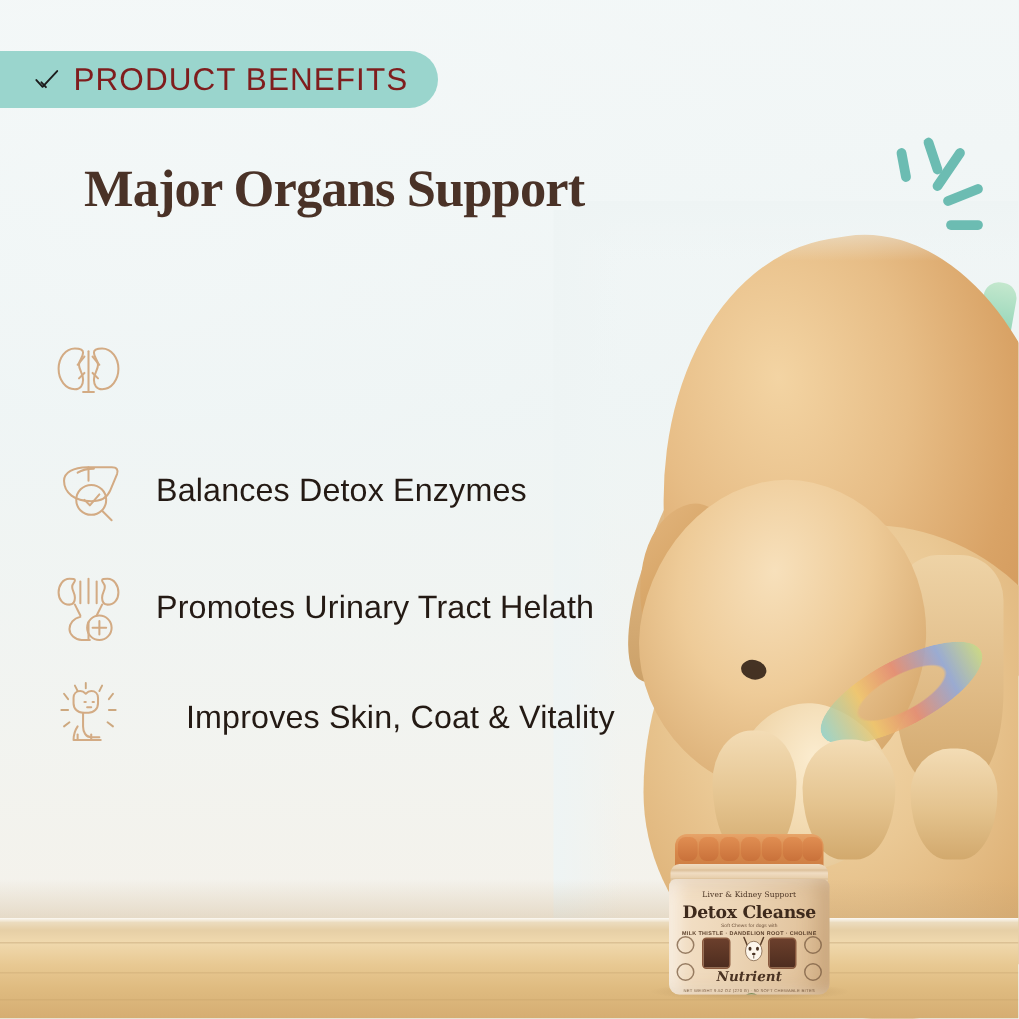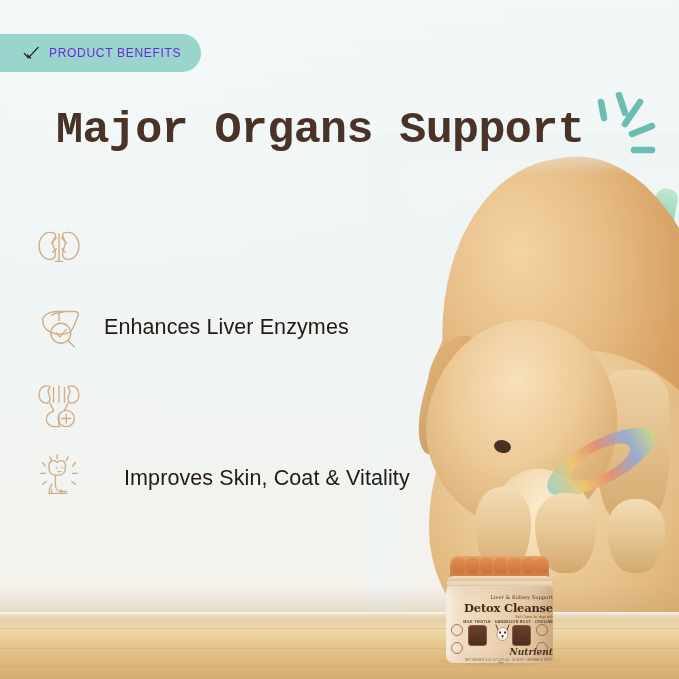--- a/index.html
+++ b/index.html
@@ -28,27 +28,27 @@
   .floor-line{position:absolute;left:0;right:0;height:1px;background:rgba(150,110,60,.22);}
   .floor-shadow{position:absolute;left:0;right:0;bottom:67px;height:26px;
     background:linear-gradient(180deg,rgba(200,170,130,0) 0%,rgba(196,164,118,.30) 100%);}
 
   
   .badge{position:absolute;left:0;top:34px;height:38px;
     background:#9ad5cd;border-radius:0 20px 20px 0;
     display:flex;align-items:center;gap:9px;padding:0 20px 0 22px;
     box-sizing:border-box;}
   .badge .check{width:18px;height:18px;flex:0 0 18px;display:block;}
-  .badge .blabel{font-size:12px;letter-spacing:.7px;color:#6d28d9;
+  .badge .blabel{font-size:21px;letter-spacing:.7px;color:#7f1d1d;
     font-weight:400;white-space:nowrap;line-height:1;}
 
   
   .title{position:absolute;left:56px;top:108px;width:580px;
-    font-family:Liberation Mono, monospace;font-weight:700;
-    font-size:45px;line-height:1;color:#4a3227;letter-spacing:-0.6px;
+    font-family:Liberation Serif, serif;font-weight:700;
+    font-size:35px;line-height:1;color:#4a3227;letter-spacing:-0.6px;
     white-space:nowrap;}
   .starburst{position:absolute;left:592px;top:86px;width:72px;height:80px;}
 
   
   .list{position:absolute;left:30px;top:205px;width:470px;}
   .row{display:flex;align-items:flex-start;gap:16px;position:relative;}
   .row .ico{flex:0 0 58px;width:58px;height:58px;display:block;}
   .row .txt{font-size:21.5px;line-height:1.16;color:#241a14;font-weight:400;
     padding-top:3px;letter-spacing:.1px;}
   .r1{height:80px;align-items:center;}
@@ -126,21 +126,21 @@
   .chew{position:absolute;top:2px;width:13px;height:16px;border-radius:5px;
     background:linear-gradient(180deg,#e08e52,#c9713a);}
   .jar-rings{position:absolute;left:4px;top:20px;width:105px;height:16px;
     border-radius:6px;
     background:repeating-linear-gradient(180deg,#f0dcc2 0px,#e8d0ae 3px,#dcc09a 4px,#f0dcc2 6px);}
   .jar-body{position:absolute;left:3px;top:30px;width:107px;height:77px;
     border-radius:5px 5px 7px 7px;
     background:linear-gradient(100deg,#f5e3cb 0%,#ecd5b6 42%,#e2c49e 78%,#d6b388 100%);
     box-shadow:inset -8px 0 14px rgba(150,110,70,.22), inset 6px 0 10px rgba(255,255,255,.5);
     overflow:hidden;}
-  .jt{position:absolute;left:0;right:0;text-align:right;color:#4a3323;}
+  .jt{position:absolute;left:0;right:0;text-align:center;color:#4a3323;}
   .jt-sup{top:8px;font-size:5px;font-family:"DejaVu Serif",serif;letter-spacing:.1px;}
   .jt-name{top:15px;font-size:11.5px;font-family:"DejaVu Serif",serif;font-weight:700;
     letter-spacing:-.2px;color:#3e2a1c;}
   .jt-sub{top:29px;font-size:3.2px;letter-spacing:.1px;color:#6b4f38;}
   .jt-ing{top:34px;font-size:3.6px;letter-spacing:.25px;color:#5a3f2a;font-weight:700;}
   .jt-nat{top:61px;font-size:9px;font-family:"DejaVu Serif",serif;font-style:italic;
     font-weight:700;color:#4a3323;}
   .jt-ft{top:72px;font-size:2.8px;letter-spacing:.2px;color:#7a5c42;}
   .seal{position:absolute;width:17px;height:19px;border-radius:3px;
     background:linear-gradient(180deg,#6b3f2c,#4e2d1f);border:1px solid #8a5a3f;}
@@ -226,39 +226,40 @@
 
     <div class="row r2">
       <svg class="ico" viewBox="0 0 64 64" fill="none" stroke="#d3ab84" stroke-width="1.5" stroke-linecap="round" stroke-linejoin="round">
         <path d="M14 26c0-6 7-10 17-10h18c4 0 5 2 4 5l-5 12c-2 5-7 8-14 8-12 0-20-6-20-15z"></path>
         <path d="M32 16v10"></path>
           <path d="M24 20c3-2 8-3 12-3"></path>
         <circle cx="34" cy="40" r="11"></circle>
         <path d="M42 48l7 7"></path>
         <path d="M29 40l4 4 7-8"></path>
       </svg>
-      <div class="txt">Enhances Liver Enzymes</div>
+      <div class="txt">Balances Detox Enzymes</div>
     </div>
 
 
     <div class="row r4">
       <svg class="ico" viewBox="0 0 64 64" fill="none" stroke="#d3ab84" stroke-width="1.5" stroke-linecap="round" stroke-linejoin="round">
         <path d="M18 12c-5 0-8 5-8 10s3 9 8 9c3 0 4-2 4-5 0-4-2-5-2-8s2-3 2-5c0-1-1-1-4-1z"></path>
         <path d="M46 12c5 0 8 5 8 10s-3 9-8 9c-3 0-4-2-4-5 0-4 2-5 2-8s-2-3-2-5c0-1 1-1 4-1z"></path>
         <path d="M26 14v16"></path>
           <path d="M32 12v18"></path>
           <path d="M38 14v16"></path>
         <path d="M22 31l4 8"></path>
           <path d="M42 31l-4 8"></path>
         <path d="M26 40c-5 1-8 5-8 9s4 8 9 8h6"></path>
         <path d="M32 44v12"></path>
         <circle cx="40" cy="48" r="9"></circle>
         <path d="M40 43v10"></path>
           <path d="M35 48h10"></path>
       </svg>
+      <div class="txt">Promotes Urinary Tract Helath</div>
     </div>
 
     <div class="row r5">
       <svg class="ico" viewBox="0 0 64 64" fill="none" stroke="#d3ab84" stroke-width="1.5" stroke-linecap="round" stroke-linejoin="round">
         <path d="M26 14c-3 0-5 2-5 5v4c0 4 3 7 7 7h4c4 0 7-3 7-7v-4c0-3-2-5-5-5-2 0-3 1-4 2-1-1-2-2-4-2z"></path>
         <path d="M29 22h1"></path>
           <path d="M35 22h1"></path>
         <path d="M31 26h3"></path>
         <path d="M28 30v10c0 4 2 8 6 8h6"></path>
         <path d="M24 40c-2 3-3 7-3 10h20"></path>

